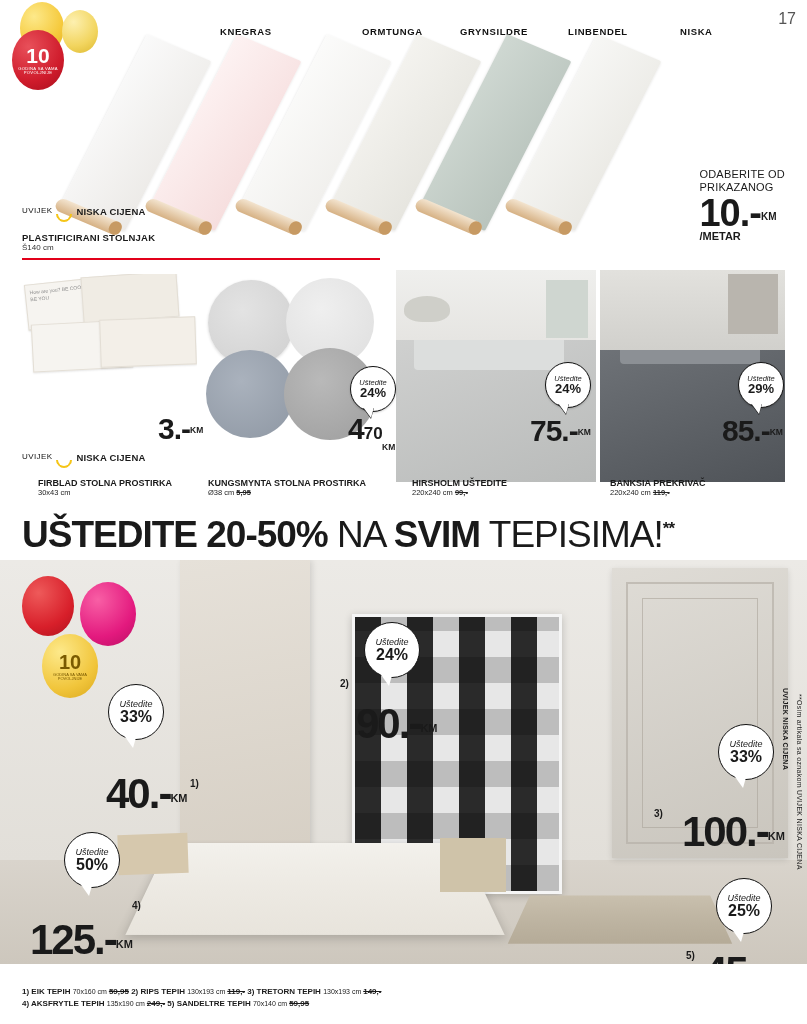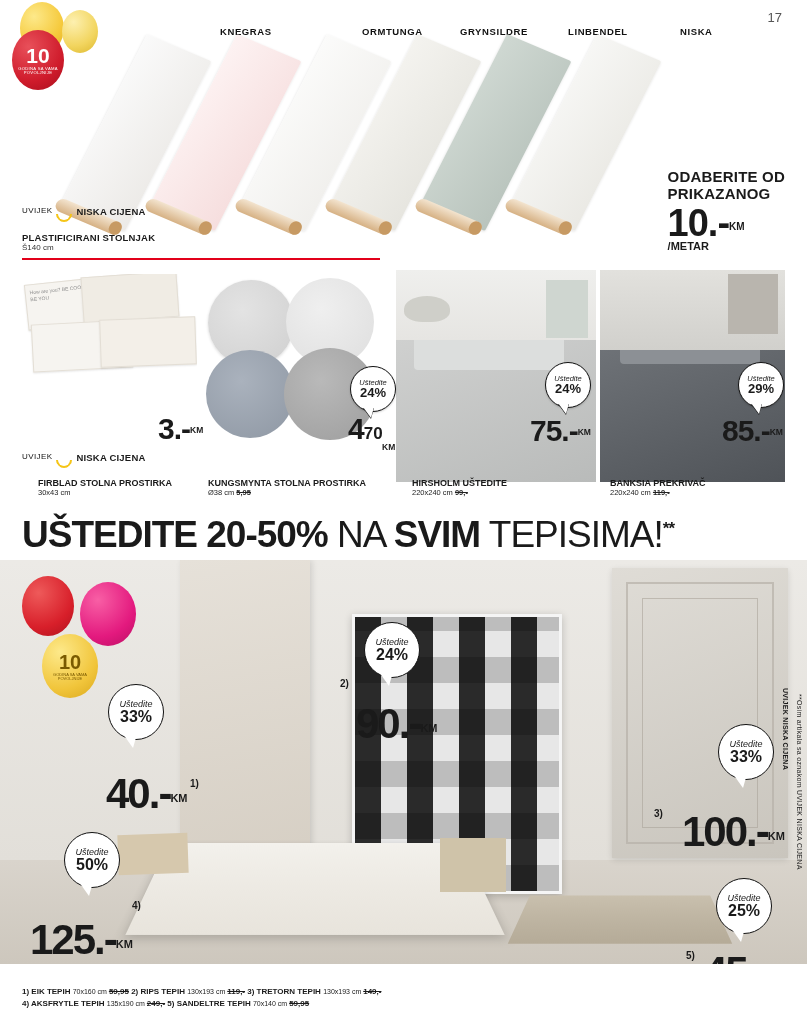--- a/index.html
+++ b/index.html
@@ -9,21 +9,21 @@
     background: #ffffff;
     font-family: "Liberation Sans", sans-serif;
     color: #1a1a1a;
     position: relative;
     overflow: hidden;
   }
   .page { position:relative; width:807px; height:1024px; }
 
   
   .top-section { position:absolute; left:0; top:0; width:807px; height:258px; background:#fff; }
-  .page-num { position:absolute; right:25px; top:10px; font-size:13px; color:#555; }
+  .page-num { position:absolute; right:11px; top:10px; font-size:16px; color:#555; }
 
   .tablecloth-strip { position:absolute; left:95px; top:38px; width:620px; height:175px; }
   .cloth {
     position:absolute;
     width:62px; height:190px;
     transform-origin: top left;
     transform: rotate(23deg) skewX(-4deg);
     border-radius:2px;
     box-shadow: 0 1px 3px rgba(0,0,0,0.12);
   }
@@ -53,21 +53,21 @@
   .uvijek-wrap { position:absolute; display:flex; align-items:flex-start; gap:4px; }
   .uvijek-txt { font-size:8px; letter-spacing:.4px; color:#111; }
   .uvijek-arc { width:16px;height:16px; position:relative; }
   .uvijek-arc:before { content:''; position:absolute; inset:0; border:2.5px solid #f5c518; border-radius:50%; border-right-color:transparent; border-top-color:transparent; transform:rotate(-45deg); }
   .niska { font-size:9.5px; font-weight:bold; letter-spacing:.2px; }
 
   .prod-title { font-size:9.5px; font-weight:bold; letter-spacing:.2px; }
   .prod-sub { font-size:8px; color:#333; }
 
   .odaberite { position:absolute; right:22px; top:168px; text-align:left; }
-  .odaberite .line { font-size:15px; font-weight:bold; letter-spacing:.2px; line-height:1.15; }
+  .odaberite .line { font-size:11px; font-weight:normal; letter-spacing:.2px; line-height:1.15; }
   .price-big { font-family:"Liberation Sans", sans-serif; font-weight:bold; font-size:38px; line-height:.85; letter-spacing:-1px; }
   .price-km { font-size:10px; font-weight:bold; vertical-align:super; }
   .price-metar { font-size:11px; font-weight:bold; }
 
   .divider { position:absolute; left:22px; top:258px; width:358px; height:2px; background:#e2001a; }
 
   
   .mid { position:absolute; left:0; top:262px; width:807px; height:248px; }
   .mid-photo { position:absolute; background:#f2f2f2; overflow:hidden; }
 

